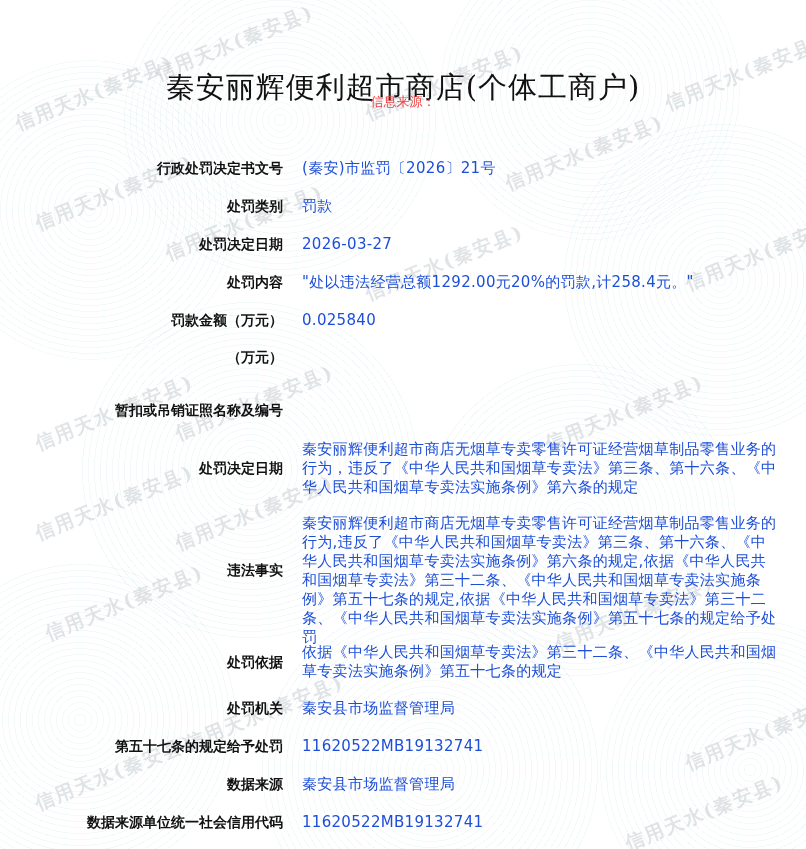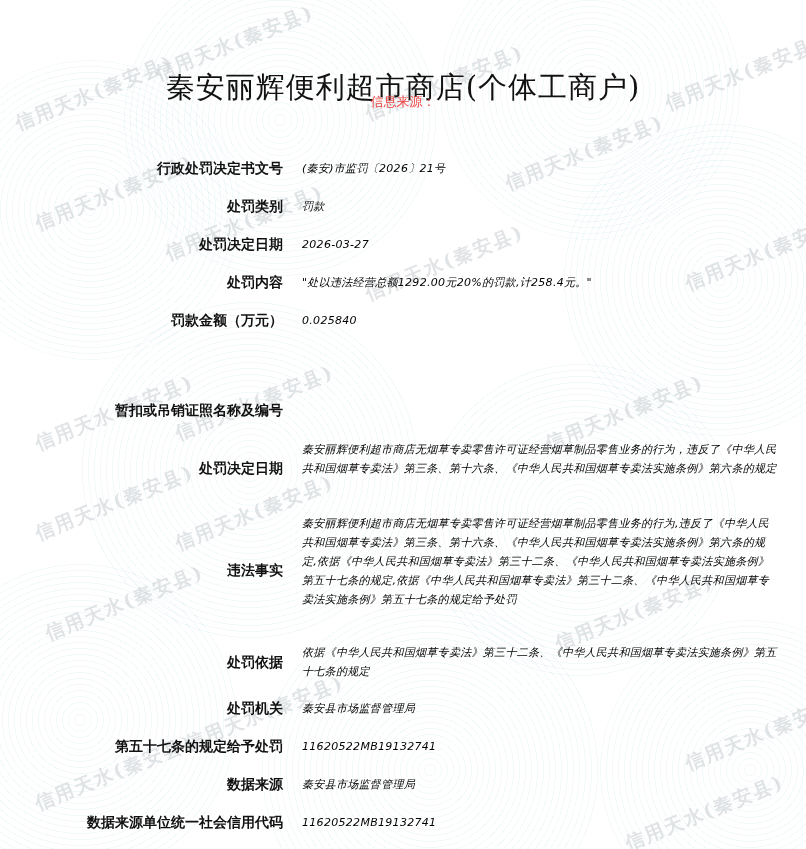--- a/index.html
+++ b/index.html
@@ -82,25 +82,24 @@
     margin-left: 24px;
   }
   .label .sub {
     display: block;
     text-align: right;
   }
   .value {
     position: absolute;
     left: 302px;
     width: 478px;
-    font-size: 11px;
-    color: #000000;
+    font-size: 15px;
+    color: #1d4ed8;
     line-height: 19px;
     letter-spacing: 0.3px;
-    font-style: italic;
   }
 </style>
 </head>
 <body>
 
 <div class="bg">
   <div class="rosette" style="left:-60px;top:60px;width:300px;height:300px;"></div>
   <div class="rosette" style="left:120px;top:-40px;width:320px;height:320px;"></div>
   <div class="rosette" style="left:440px;top:-60px;width:300px;height:300px;"></div>
   <div class="rosette" style="left:560px;top:120px;width:320px;height:320px;"></div>
@@ -156,20 +155,21 @@
     <div class="value">"处以违法经营总额1292.00元20%的罚款,计258.4元。"</div>
   </div>
 
   <div class="row" style="top:311px;">
     <div class="label">罚款金额（万元）</div>
     <div class="value">0.025840</div>
   </div>
 
   <div class="row" style="top:348px;">
     <div class="label">
+      <span class="sub">（万元）</span>
     </div>
     <div class="value"></div>
   </div>
 
   <div class="row" style="top:401px;">
     <div class="label">暂扣或吊销证照名称及编号</div>
     <div class="value"></div>
   </div>
 
   <div class="row" style="top:440px;">

